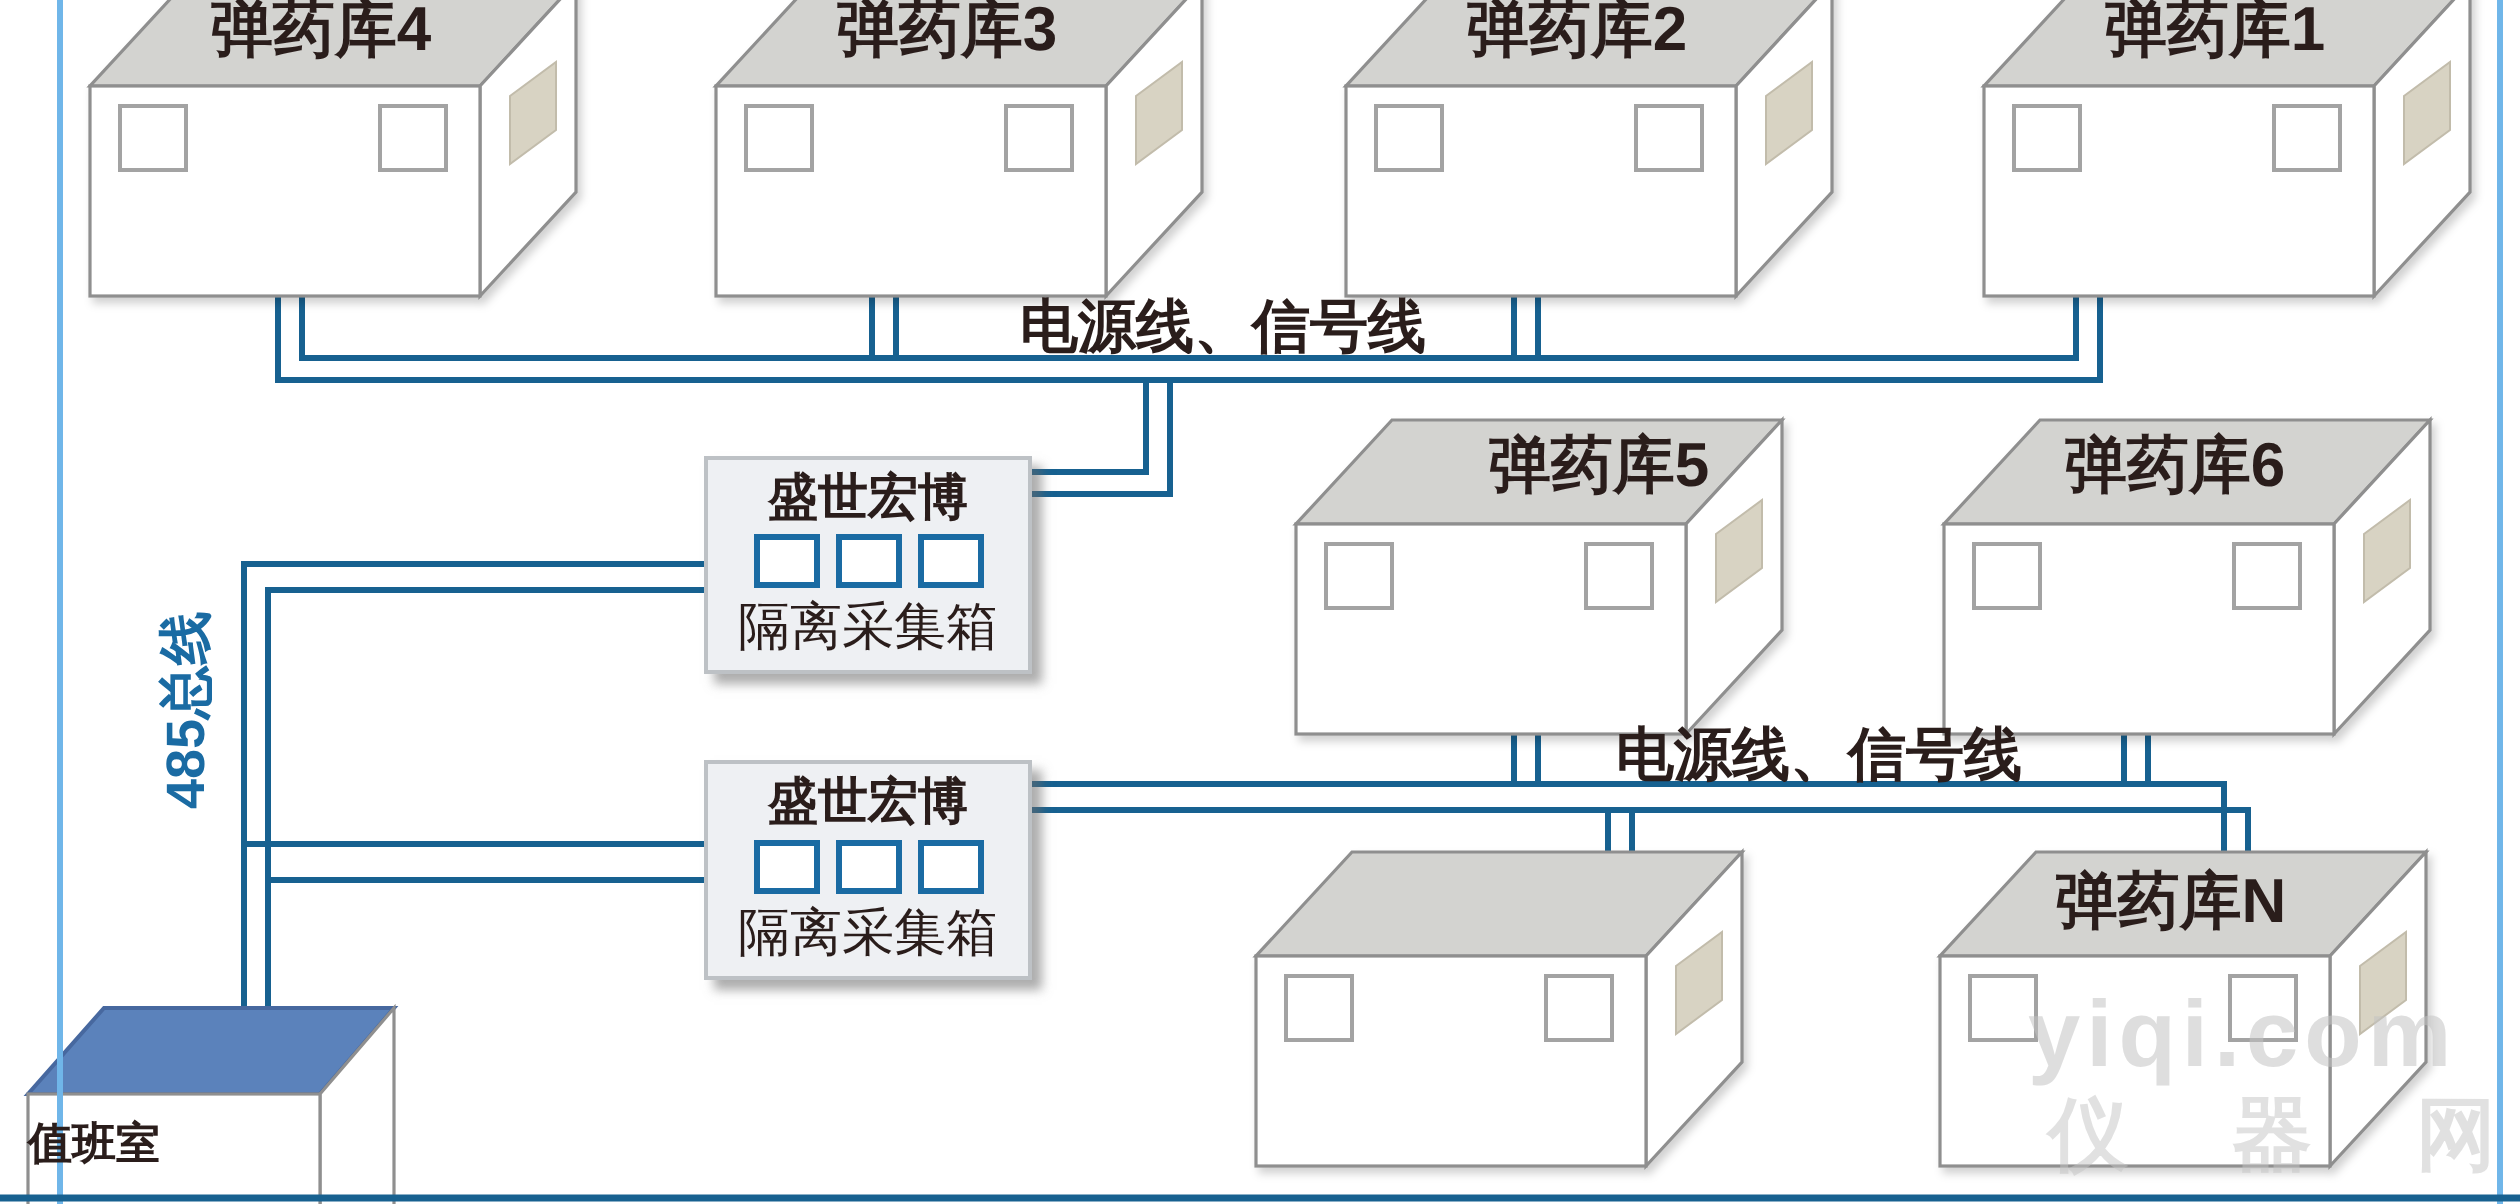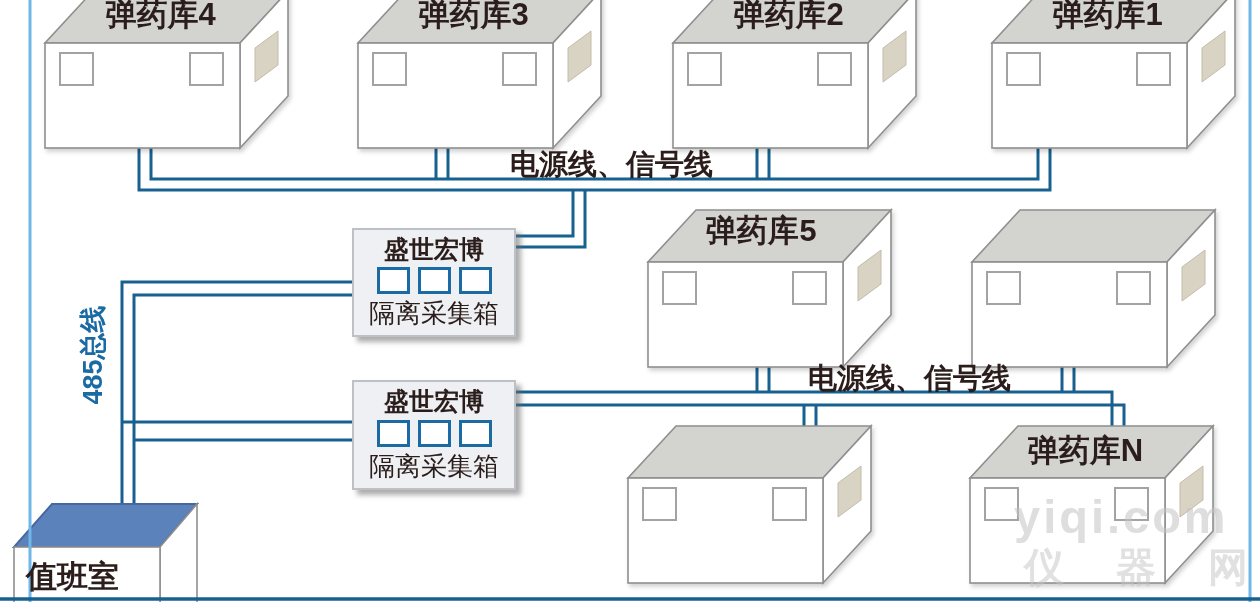--- a/index.html
+++ b/index.html
@@ -21,21 +21,21 @@
   .duty-roof{fill:var(--c-duty_roof);stroke:#47689f;stroke-width:2;}
   
   .lbl{position:absolute;font-weight:bold;color:var(--c-dark_text);line-height:1.1;}
   .wh-label{width:195px;text-align:center;font-size:31px;white-space:nowrap;}
   .bus-label{font-size:29px;text-align:center;white-space:nowrap;}
   .lbl-485{
     left:28px;top:341px;width:130px;height:28px;font-size:27px;
     color:var(--c-blue_label);text-align:center;transform:rotate(-90deg);
     white-space:nowrap;
   }
-  .duty-label{left:14px;top:560px;width:117px;text-align:center;font-size:31px;}
+  .duty-label{left:14px;top:560px;width:117px;text-align:left;font-size:22px;}
   
   .cbox{
     position:absolute;left:352px;width:164px;box-sizing:border-box;
     background:var(--c-box_fill);border:2px solid var(--c-box_border);
     box-shadow:5px 5px 5px rgba(105,105,105,.55);
     display:flex;flex-direction:column;align-items:center;
     justify-content:space-between;padding:6px 2px 8px;
   }
   .cbox .brand{font-size:25px;font-weight:bold;color:var(--c-dark_text);line-height:1.05;white-space:nowrap;}
   .cbox .name{font-size:26px;font-weight:normal;color:var(--c-dark_text);line-height:1.05;white-space:nowrap;}
@@ -96,21 +96,22 @@
 
     <path class="frame-v" d="M30 0 V602"></path>
     <path class="frame-v" d="M1250 0 V602"></path>
     <path class="frame-b" d="M0 599 H1260"></path>
   </svg>
 
   <div class="lbl wh-label" style="left:63px;top:-2px;">弹药库4</div>
   <div class="lbl wh-label" style="left:376px;top:-2px;">弹药库3</div>
   <div class="lbl wh-label" style="left:691px;top:-2px;">弹药库2</div>
   <div class="lbl wh-label" style="left:1010px;top:-2px;">弹药库1</div>
-  <div class="lbl wh-label" style="left:664px;top:216px;font-family:Liberation Mono, monospace;">弹药库5</div>
+  <div class="lbl wh-label" style="left:702px;top:216px;">弹药库5</div>
+  <div class="lbl wh-label" style="left:990px;top:216px;">弹药库6</div>
   <div class="lbl wh-label" style="left:988px;top:434px;">弹药库N</div>
 
   <div class="lbl bus-label" style="left:510px;top:149px;width:195px;">电源线、信号线</div>
   <div class="lbl bus-label" style="left:808px;top:363px;width:190px;">电源线、信号线</div>
   <div class="lbl lbl-485">485总线</div>
 
   <div class="cbox" style="top:228px;height:109px;">
     <div class="brand">盛世宏博</div>
     <div class="modules">
       <span class="module"></span>

